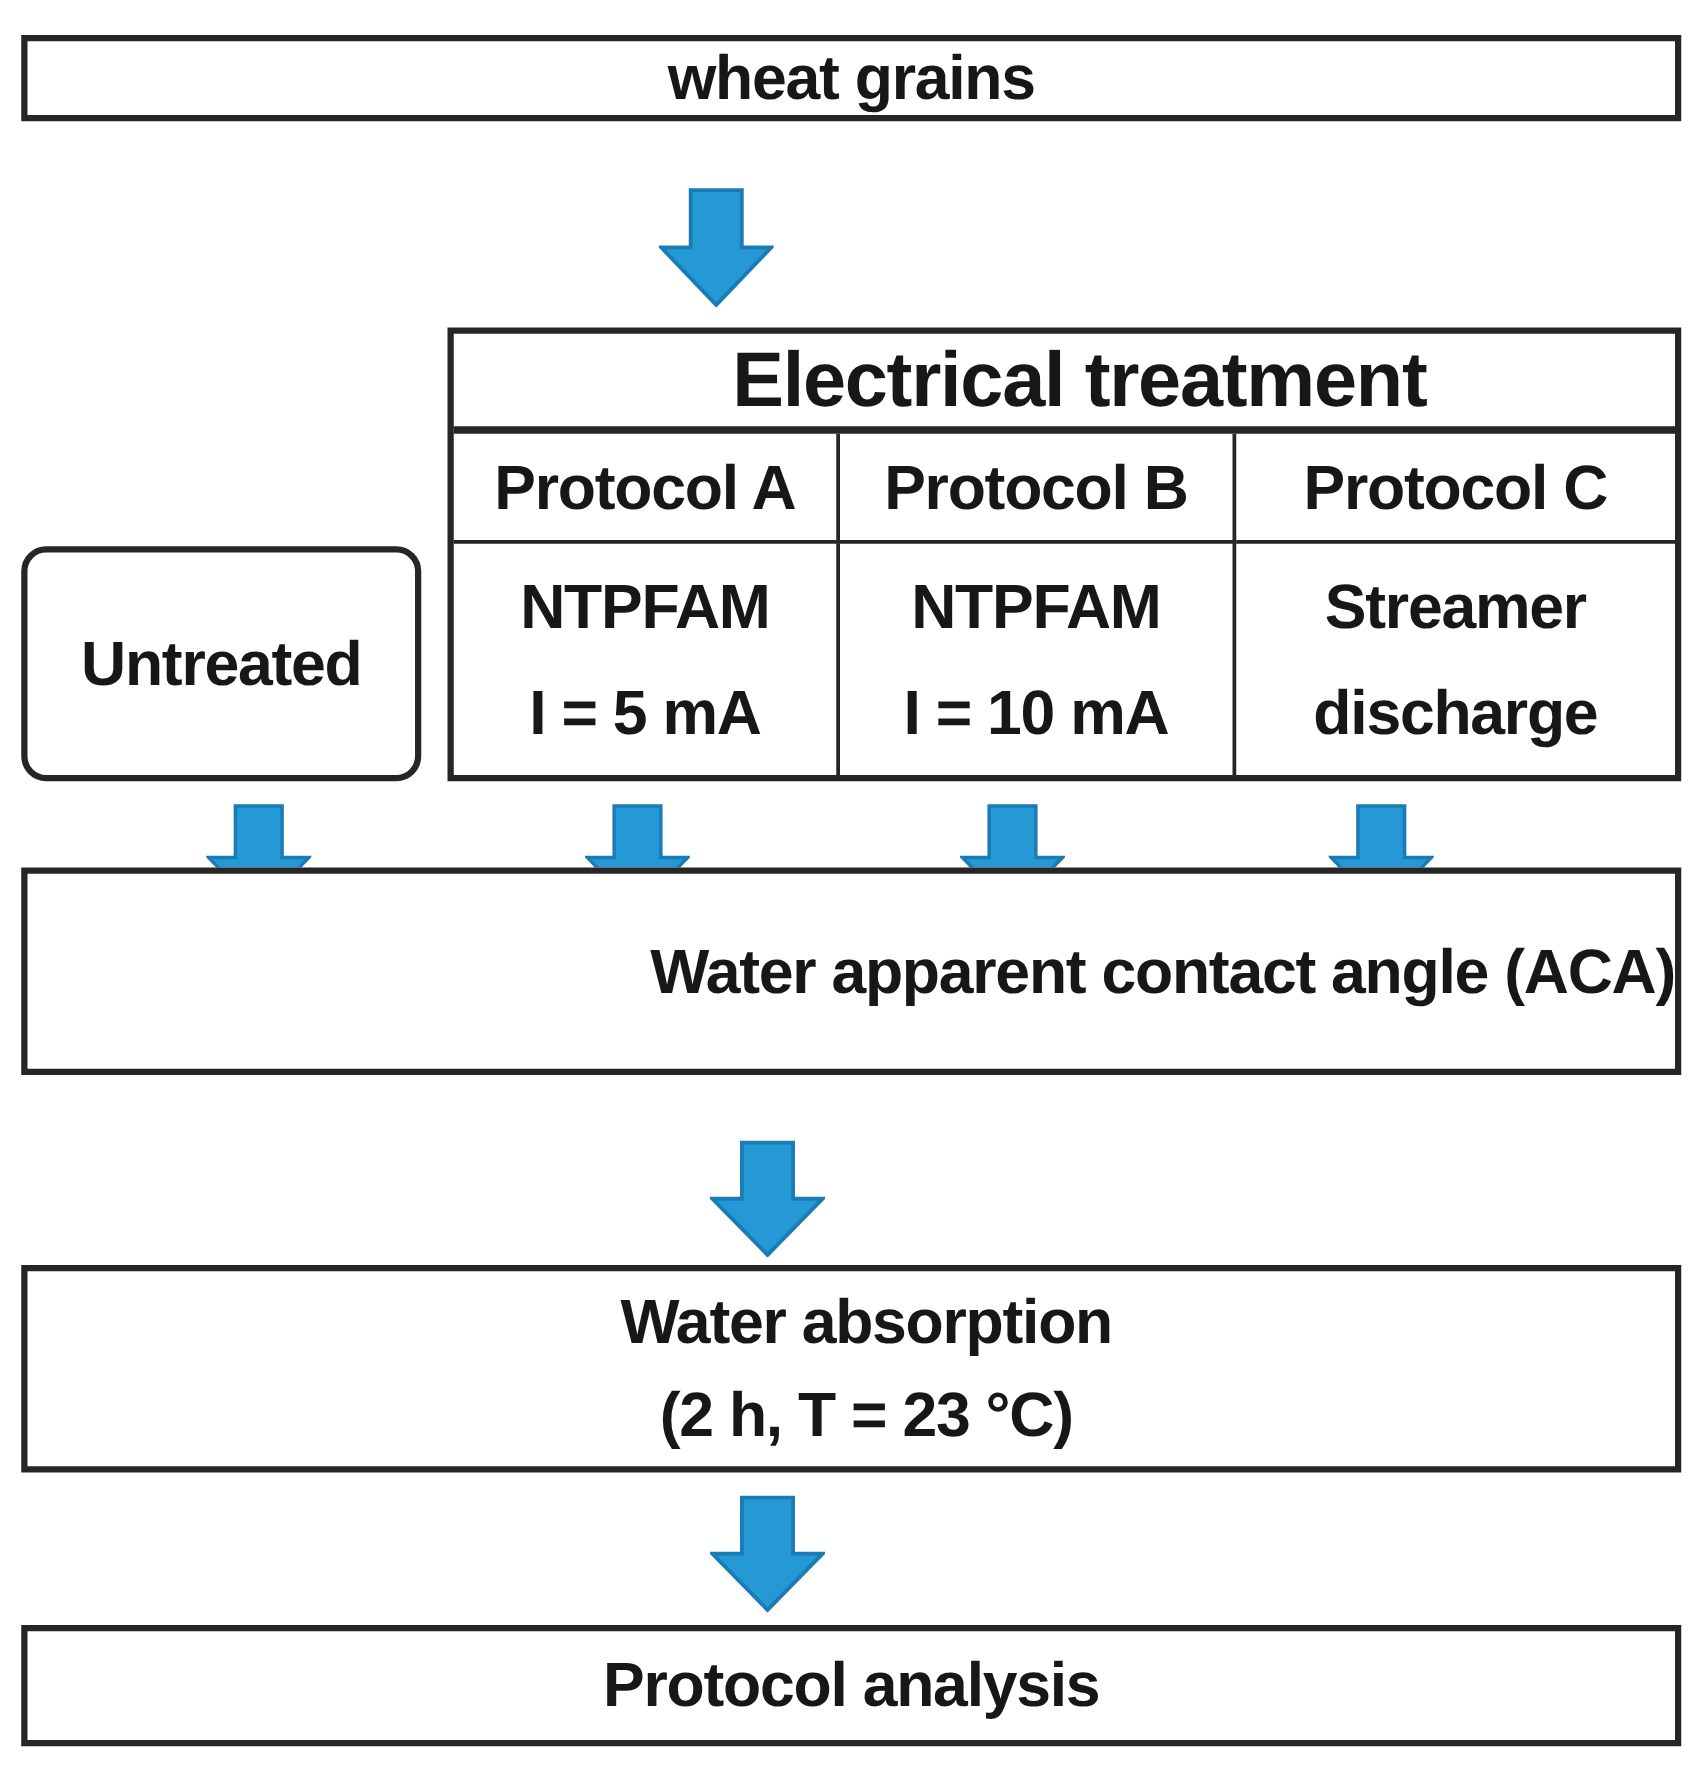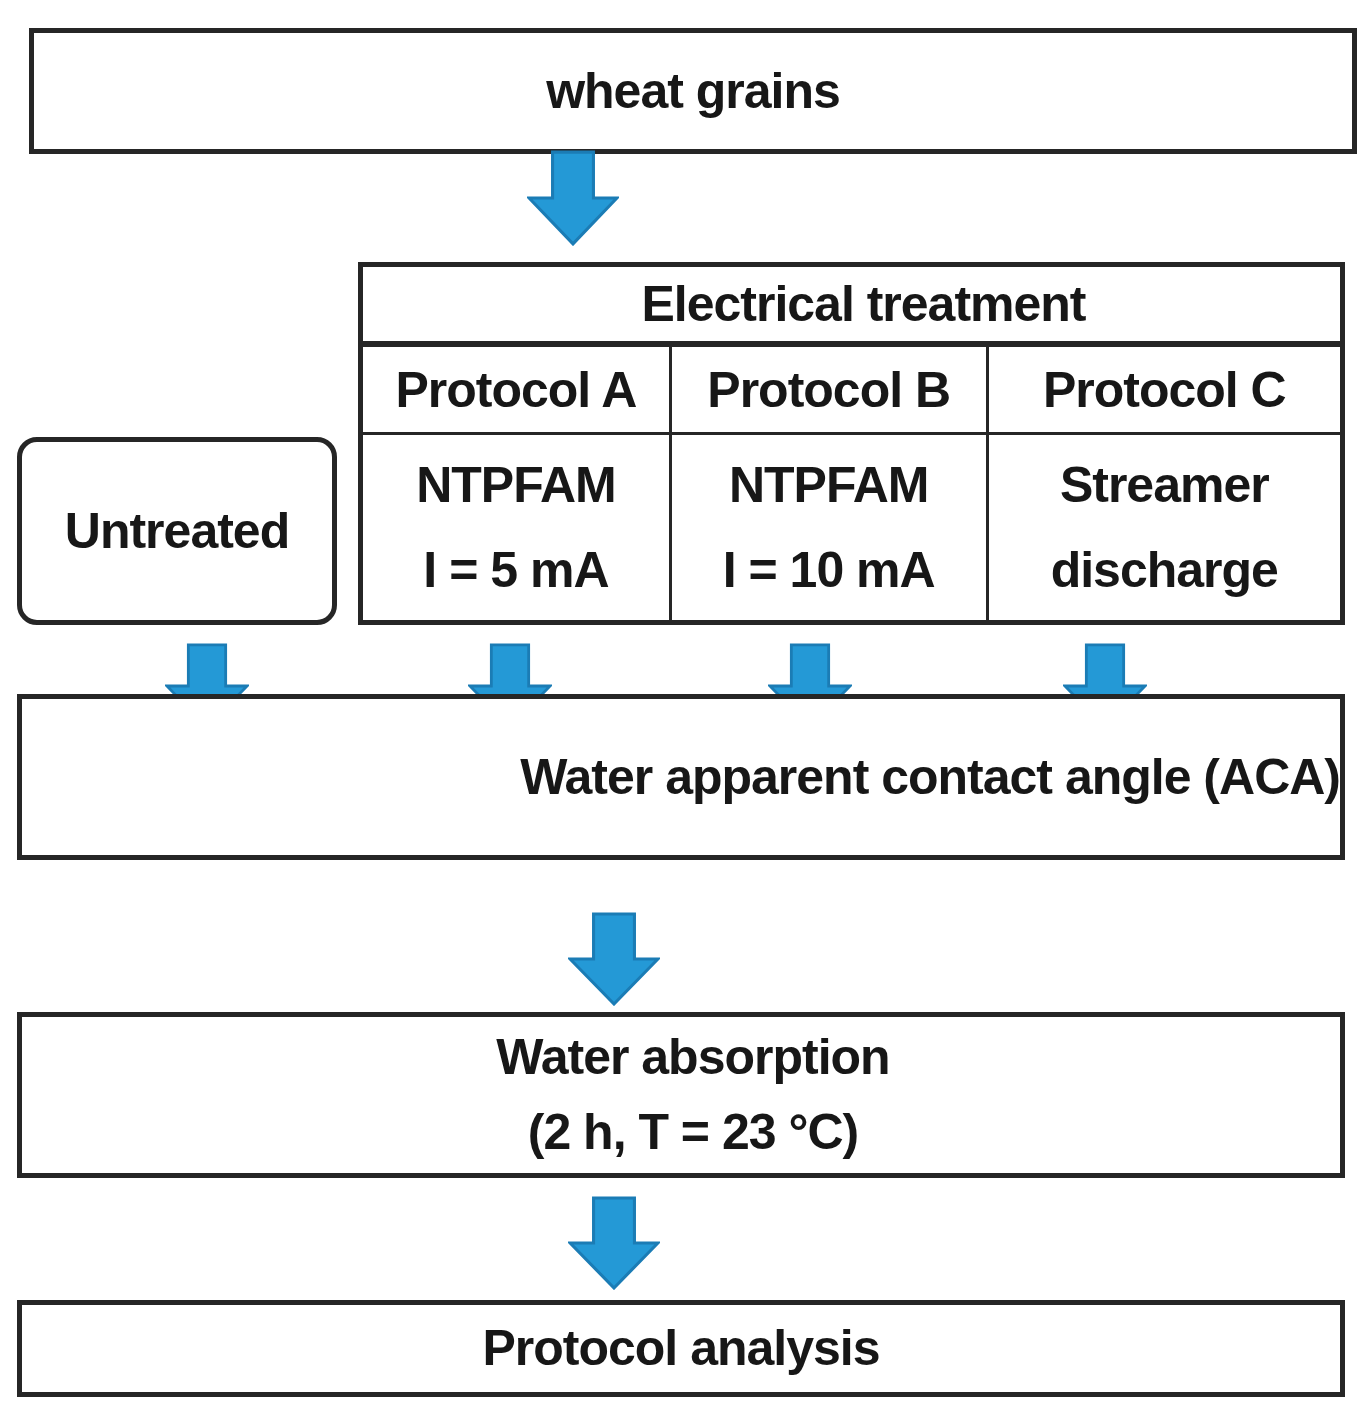--- a/index.html
+++ b/index.html
@@ -28,42 +28,42 @@
     background: var(--background);
     border: 5px solid var(--border);
     display: flex;
     align-items: center;
     justify-content: center;
     text-align: center;
     font-size: 50px;
     line-height: 1.5;
   }
   
-  .wheat-box      { left: 17px;  top: 28px;   width: 1328px; height: 126px; margin-left: 12px; }
+  .wheat-box      { left: 17px;  top: 28px;   width: 1328px; height: 69px; }
   .untreated-box  { left: 17px;  top: 437px;  width: 320px;  height: 188px; border-radius: 20px; }
   .aca-box        { left: 17px;  top: 694px;  width: 1328px; height: 166px; justify-content: flex-end; }
   .absorption-box { left: 17px;  top: 1012px; width: 1328px; height: 166px; flex-direction: column; padding-left: 24px; }
   .surface-box    { left: 17px;  top: 1300px; width: 1328px; height: 97px; }
 
   
   .treatment-table {
     position: absolute;
     left: 358px; top: 262px;
     width: 987px; height: 363px;
     background: var(--background);
     border: 5px solid var(--border);
     display: grid;
     grid-template-columns: 312fr 320fr 355fr;
     grid-template-rows: 80px 88px 1fr;
   }
   .treatment-title {
     grid-column: 1 / 4;
     border-bottom: 6px solid var(--border);
     display: flex; align-items: center; justify-content: center;
-    font-size: 50px;
+    font-size: 62px;
     padding-left: 24px;
   }
   .cell {
     display: flex; align-items: center; justify-content: center;
     flex-direction: column;
     text-align: center;
     font-size: 50px;
     border-right: 3px solid var(--border);
   }
   .cell.last { border-right: none; text-align: right; }

